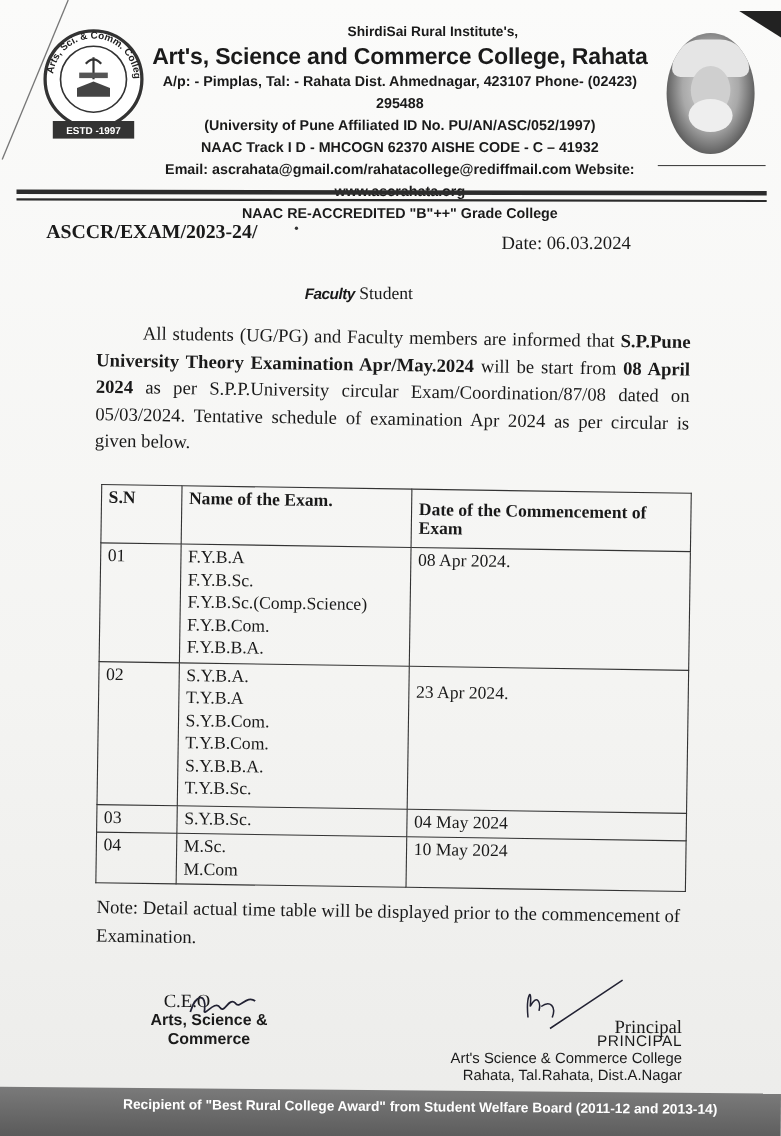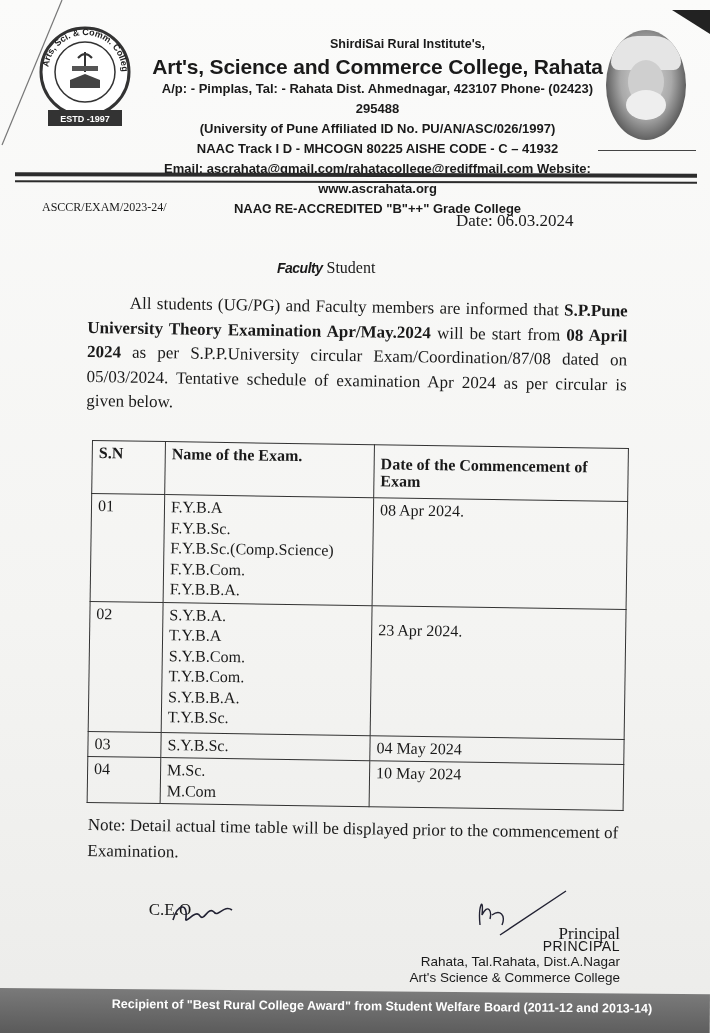--- a/index.html
+++ b/index.html
@@ -10,39 +10,39 @@
     color: #1a1a1a;
   }
   .page-shadow { position: absolute; left: 0; top: 0; width: 710px; height: 1033px;
     background: linear-gradient(180deg, #fbfbfa 0%, #f4f4f2 60%, #ececea 100%); }
   .edge-line { position: absolute; left: 0; top: 0; width: 70px; height: 150px; }
   .corner-tri { position: absolute; right: 0; top: 10px; width: 0; height: 0;
     border-left: 38px solid transparent; border-top: 24px solid #222; }
 
   
   .logo { position: absolute; left: 30px; top: 22px; width: 110px; height: 110px; }
-  .hdr { position: absolute; left: 150px; top: 22px; width: 455px; text-align: center;
-    font-family: "Liberation Sans", sans-serif; margin-top: 15px; }
+  .hdr { position: absolute; left: 136px; top: 22px; width: 455px; text-align: center;
+    font-family: "Liberation Sans", sans-serif; }
   .hdr .sub { font-size: 12.5px; font-weight: bold; margin-left: 60px; }
   .hdr .title { font-size: 21px; font-weight: bold; margin-top: 4px; letter-spacing: -0.2px; }
   .hdr .line { font-size: 13px; font-weight: bold; line-height: 20px; }
   .hdr .line.l1 { margin-top: 0; }
   .photo { position: absolute; left: 606px; top: 30px; width: 80px; height: 110px;
     border-radius: 40px / 55px; background: radial-gradient(ellipse at 50% 45%, #d9d9d9 0%, #a9a9a9 45%, #555 75%, #2a2a2a 100%);
     overflow: hidden; }
   .photo .face { position:absolute; left: 22px; top: 30px; width: 36px; height: 44px; border-radius: 18px/22px; background:#cfcfcf; }
   .photo .beard { position:absolute; left: 20px; top: 60px; width: 40px; height: 30px; border-radius: 20px/15px; background:#eee; }
   .photo .cloth { position:absolute; left: 5px; top: 6px; width: 70px; height: 34px; border-radius: 35px 35px 10px 10px; background:#e5e5e5; }
   .sig-line-r { position: absolute; left: 598px; top: 150px; width: 98px; height: 1px; background: #444; }
 
   .rule1 { position: absolute; left: 15px; top: 173px; width: 682px; height: 4px; background: #2c2c2c; transform: rotate(0.12deg); }
   .rule2 { position: absolute; left: 15px; top: 181px; width: 682px; height: 2px; background: #2c2c2c; transform: rotate(0.12deg); }
 
   
-  .ref { position: absolute; left: 42px; top: 200px; font-size: 12px; }
+  .ref { position: absolute; left: 42px; top: 200px; font-size: 18px; font-weight: bold; }
   .date { position: absolute; left: 456px; top: 211px; font-size: 17px; }
   .notice-title { position: absolute; left: 277px; top: 259px; font-size: 16px; }
   .notice-title .strk { font-weight: bold; font-family: "Liberation Sans", sans-serif; font-style: italic; font-size: 14px; letter-spacing:-0.5px; }
   .para { position: absolute; left: 88px; top: 291px; width: 540px; font-size: 17px; line-height: 24.5px; text-align: justify; transform: rotate(0.9deg); transform-origin: left top; }
   .para .ind { display: inline-block; width: 42px; }
   .para b { font-weight: bold; }
 
   
   .tbl { position: absolute; left: 92px; top: 440px; width: 537px; height: 345px; transform: rotate(0.85deg); transform-origin: left top; }
   .tbl table { border-collapse: collapse; width: 100%; height: 100%; font-size: 16px; }
@@ -91,22 +91,22 @@
   <path d="M55 30 L55 50 M48 36 Q55 28 62 36" stroke="#333" stroke-width="2" fill="none"></path>
   <rect x="42" y="44" width="26" height="5" fill="#555"></rect>
   <rect x="18" y="88" width="74" height="16" fill="#333"></rect>
   <text x="55" y="100" font-family="Liberation Sans, sans-serif" font-size="9" fill="#fff" text-anchor="middle" font-weight="bold">ESTD -1997</text>
 </svg>
 
 <div class="hdr">
   <div class="sub">ShirdiSai Rural Institute's,</div>
   <div class="title">Art's, Science and Commerce College, Rahata</div>
   <div class="line l1">A/p: - Pimplas, Tal: - Rahata Dist. Ahmednagar, 423107 Phone- (02423) 295488</div>
-  <div class="line">(University of Pune Affiliated ID No. PU/AN/ASC/026/1997)</div>
-  <div class="line">NAAC Track I D - MHCOGN 80225 AISHE CODE - C – 41932</div>
+  <div class="line">(University of Pune Affiliated ID No. PU/AN/ASC/052/1997)</div>
+  <div class="line">NAAC Track I D - MHCOGN 62370 AISHE CODE - C – 41932</div>
   <div class="line">Email: ascrahata@gmail.com/rahatacollege@rediffmail.com Website: www.ascrahata.org</div>
   <div class="line">NAAC RE-ACCREDITED "B"++" Grade College</div>
 </div>
 
 <div class="photo">
   <div class="cloth"></div>
     <div class="face"></div>
     <div class="beard"></div>
 </div>
 <div class="sig-line-r"></div>
@@ -172,30 +172,31 @@
       <td>10 May 2024</td>
     </tr>
   </tbody>
     </table>
 </div>
 
 <div class="note">Note: Detail actual time table will be displayed prior to the commencement of Examination.</div>
 
 <div class="sig-left">
   <div class="ce">C.E.O</div>
+  <div class="l">Arts, Science &amp; Commerce</div>
 </div>
 <svg class="scribble" style="left:168px;top:898px;width:70px;height:30px" viewBox="0 0 70 30">
   <path d="M5 22 C10 5, 20 5, 18 20 C16 28, 28 10, 32 18 C36 24, 40 8, 46 14 C50 20, 56 6, 64 12" stroke="#223" stroke-width="1.6" fill="none"></path>
 </svg>
 
 <div class="sig-right">
   <div class="pr">Principal</div>
   <div class="pc">PRINCIPAL</div>
+  <div class="l">Art's Science &amp; Commerce College</div>
   <div class="l">Rahata, Tal.Rahata, Dist.A.Nagar</div>
-  <div class="l">Art's Science &amp; Commerce College</div>
 </div>
 <svg class="scribble" style="left:470px;top:885px;width:100px;height:60px" viewBox="0 0 100 60">
   <path d="M10 40 C8 20, 14 10, 12 30 C18 18, 22 26, 20 34 M22 30 C30 24, 36 30, 32 40 M30 50 L96 6" stroke="#223" stroke-width="1.4" fill="none"></path>
 </svg>
 
 <div class="footer">
   <span>Recipient of "Best Rural College Award" from Student Welfare Board (2011-12 and 2013-14)</span>
 </div>
 
 </body></html>

